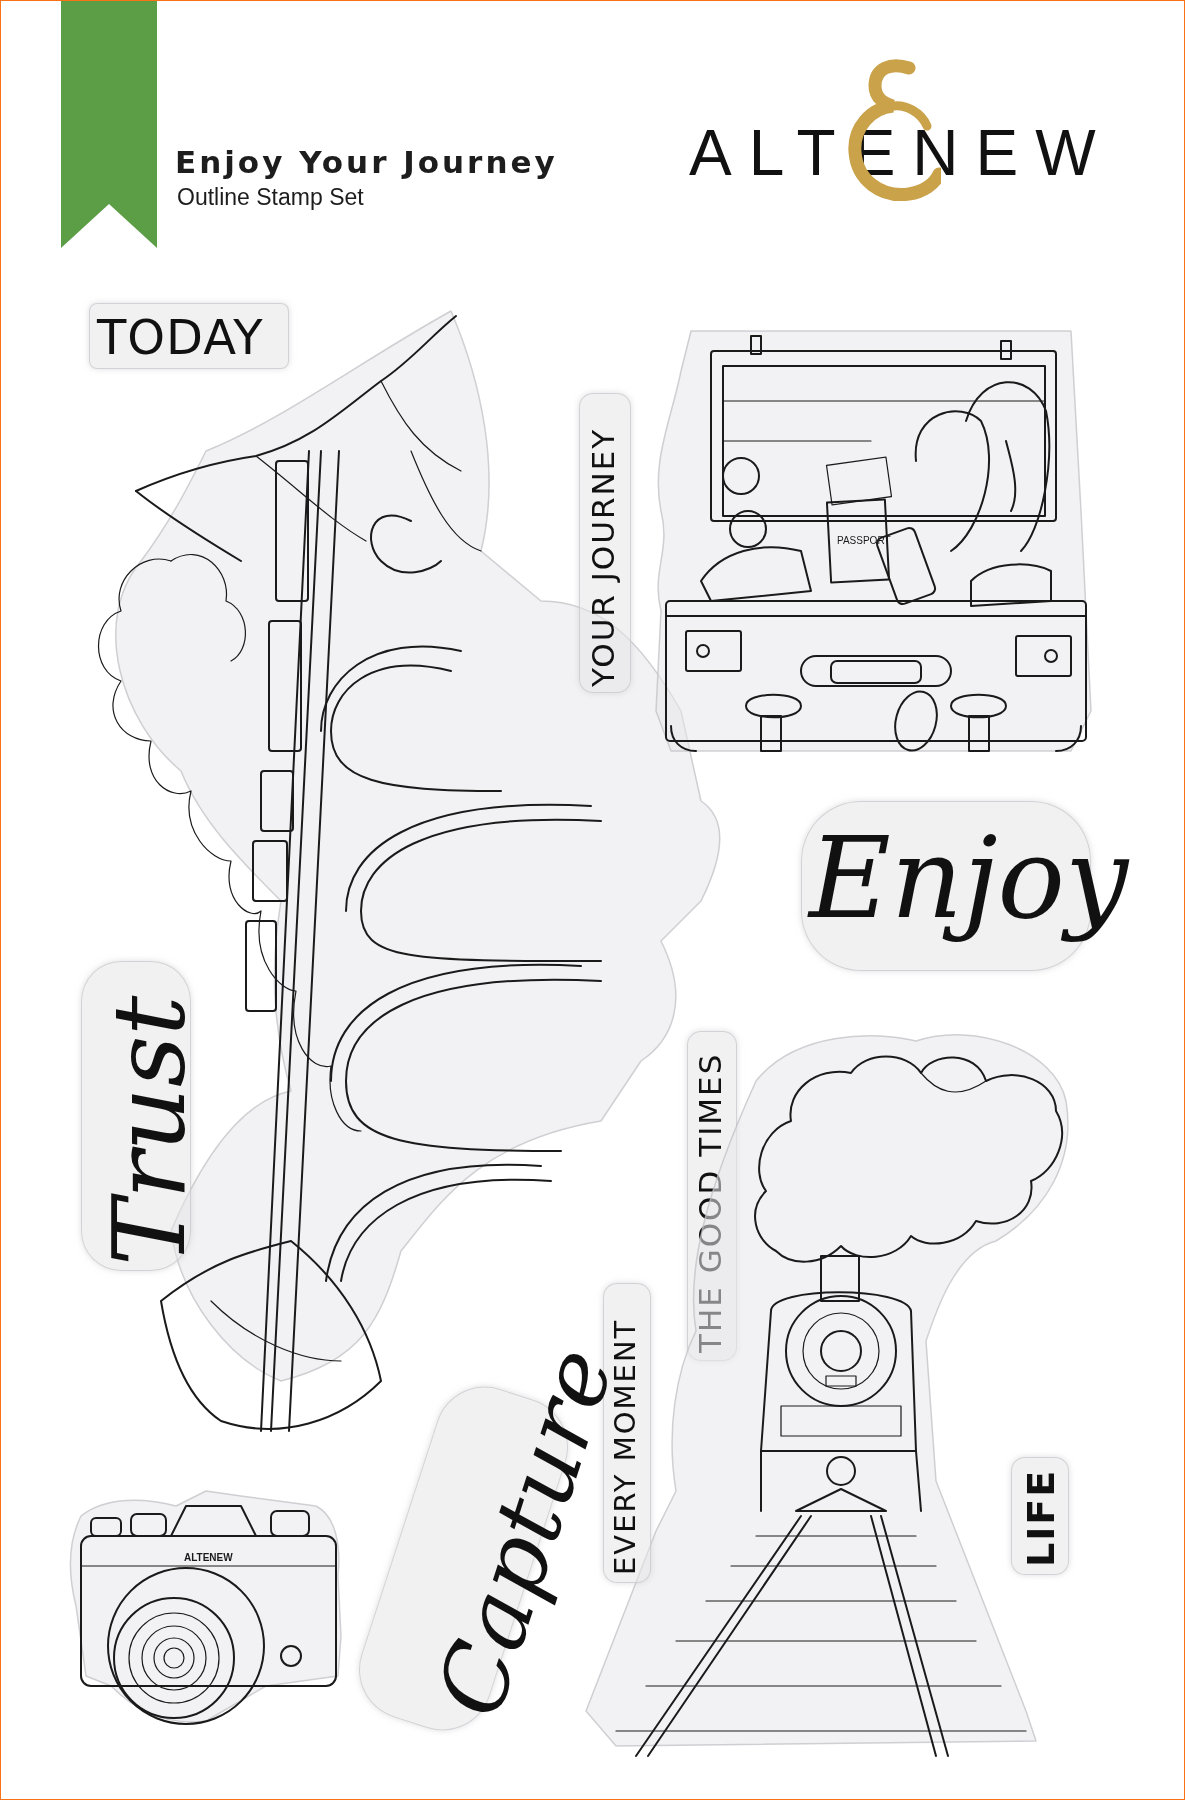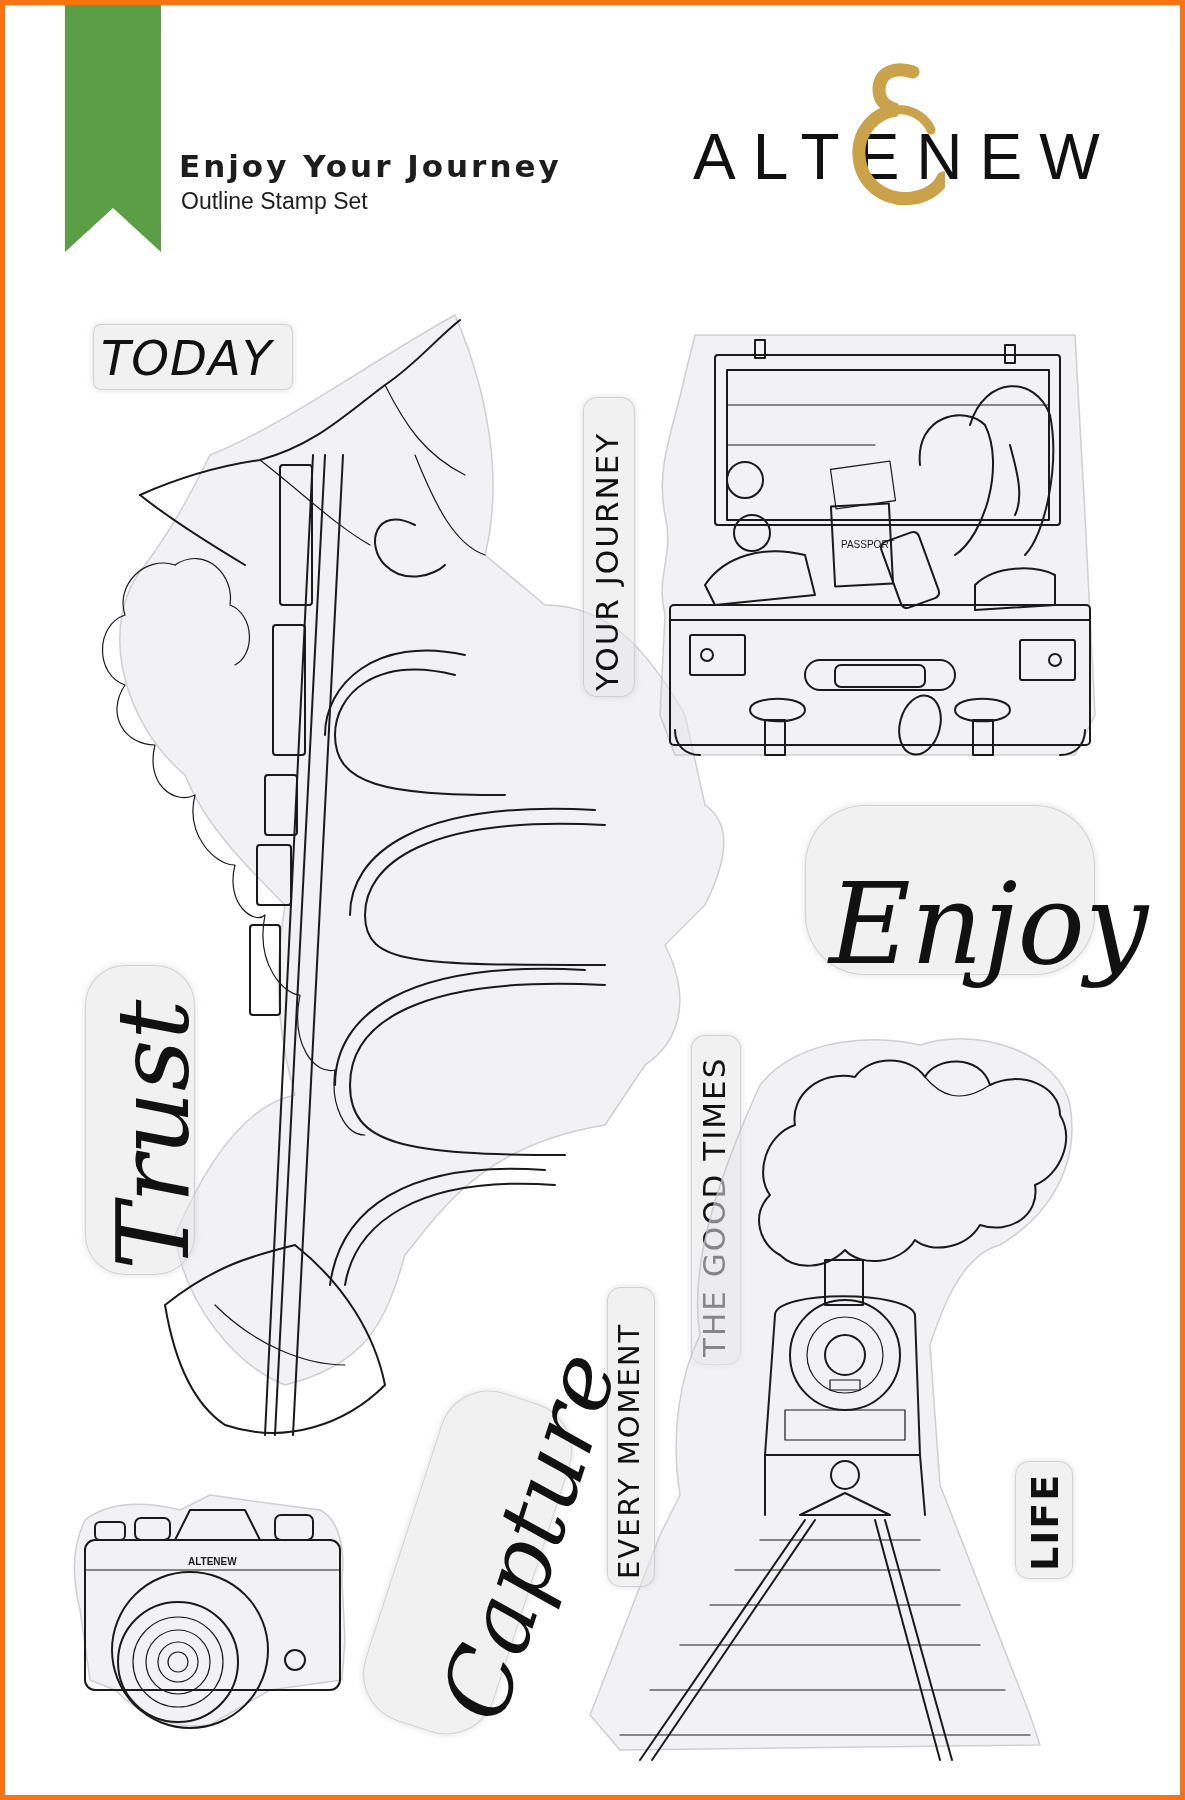--- a/index.html
+++ b/index.html
@@ -1,19 +1,19 @@
 <!DOCTYPE html>
 <html><head>
 <meta charset="utf-8">
 <style>
   * { box-sizing: border-box; margin: 0; padding: 0; }
   html, body { width: 1185px; height: 1800px; background: #fff; overflow: hidden; }
   body { font-family: "Liberation Sans", sans-serif; position: relative; }
   .frame { position: absolute; left: 0; top: 0; width: 1185px; height: 1800px;
-           border: 5px solid #f97316; background: #fff; }
+           border: 1px solid #f97316; background: #fff; }
   .ribbon { position: absolute; left: 60px; top: 0; width: 96px; height: 247px; }
   .title { position: absolute; left: 174px; top: 143px; font-size: 31px; font-weight: bold;
            letter-spacing: 3px; color: #1d1d1d; font-family: "DejaVu Sans", sans-serif; }
   .subtitle { position: absolute; left: 176px; top: 183px; font-size: 23px; color: #1d1d1d;
               font-family: "Liberation Sans", sans-serif; }
   .logo { position: absolute; left: 680px; top: 55px; width: 480px; height: 160px; }
   .logo-text { position: absolute; left: 8px; top: 60px; font-size: 64px; letter-spacing: 17px;
                color: #111; font-family: "Liberation Sans", sans-serif; font-weight: normal; }
   .logo-amp { position: absolute; left: 150px; top: 0; width: 110px; height: 150px; }
 
@@ -45,21 +45,21 @@
   <div class="subtitle">Outline Stamp Set</div>
 
   <div class="logo">
     <div class="logo-text">ALTENEW</div>
     <svg class="logo-amp" viewBox="0 0 110 150">
       <path d="M78,12 C60,6 44,12 44,30 C44,42 54,48 62,50 C40,52 22,72 24,96 C26,124 50,142 78,138 C92,136 104,128 108,118" fill="none" stroke="#c9a24a" stroke-width="13" stroke-linecap="round"></path>
       <path d="M62,50 C74,48 90,56 96,70" fill="none" stroke="#c9a24a" stroke-width="9" stroke-linecap="round"></path>
     </svg>
   </div>
 
-  <div class="stamp" style="left:88px;top:319px;width:200px;height:66px;font-style:italic;">
+  <div class="stamp" style="left:88px;top:302px;width:200px;height:66px;">
     <div class="clear-pad" style="left:0;top:0;width:200px;height:66px;"></div>
     <div class="sans-word" style="left:8px;top:6px;font-size:48px;letter-spacing:1px;">TODAY</div>
   </div>
 
   <svg class="art" style="left:80px;top:300px;" width="640" height="1180" viewBox="0 0 640 1180">
     <path class="pad" d="M125,150 C200,120 280,60 370,10 C400,80 420,170 400,250 L460,300 C520,300 560,340 600,410 L620,500 C650,520 640,560 620,600 L580,640 C610,700 590,740 560,760 L520,820 C400,840 360,900 320,950 C300,1020 280,1060 200,1080 C150,1060 100,1000 90,930 C120,860 160,800 210,790 C190,720 190,660 200,600 C160,560 120,520 100,470 C40,420 10,320 60,260 C90,220 110,180 125,150 Z"></path>
 
     <path d="M55,190 C100,170 140,160 175,155 C230,140 260,110 300,80 C330,60 350,35 375,15"></path>
     <path d="M55,190 C80,210 110,230 160,260"></path>
     <path class="thin" d="M175,155 C220,190 250,220 285,240"></path>
@@ -143,21 +143,21 @@
     <rect x="318" y="405" width="20" height="35"></rect>
 
     <ellipse cx="265" cy="410" rx="20" ry="30" transform="rotate(15 265 410)"></ellipse>
 
     <path d="M20,415 C20,430 30,440 45,440"></path>
     <path d="M430,415 C430,430 420,440 405,440"></path>
   </svg>
 
   <div class="stamp" style="left:800px;top:790px;width:290px;height:190px;">
     <div class="clear-pad" style="left:0;top:10px;width:290px;height:170px;border-radius:60px;"></div>
-    <div class="script" style="left:24px;top:22px;font-size:112px;margin-top:42px;">Enjoy</div>
+    <div class="script" style="left:8px;top:22px;font-size:112px;">Enjoy</div>
   </div>
 
   <div class="stamp" style="left:70px;top:960px;width:130px;height:310px;">
     <div class="clear-pad" style="left:10px;top:0;width:110px;height:310px;border-radius:40px;"></div>
     <div class="script vert" style="left:20px;top:305px;font-size:100px;">Trust</div>
   </div>
 
   <div class="stamp" style="left:686px;top:1030px;width:50px;height:330px;">
     <div class="clear-pad" style="left:0;top:0;width:50px;height:330px;border-radius:14px;"></div>
     <div class="sans-word vert" style="left:5px;top:322px;font-size:31px;">THE GOOD TIMES</div>

